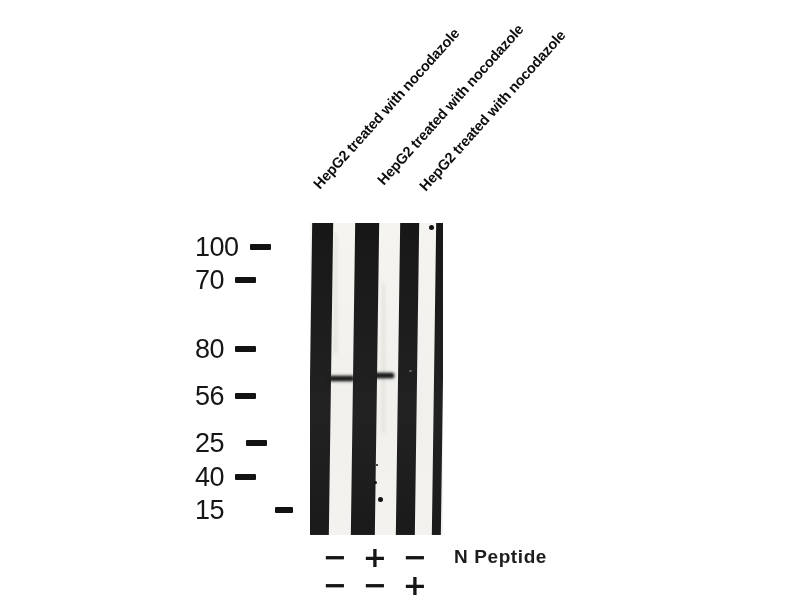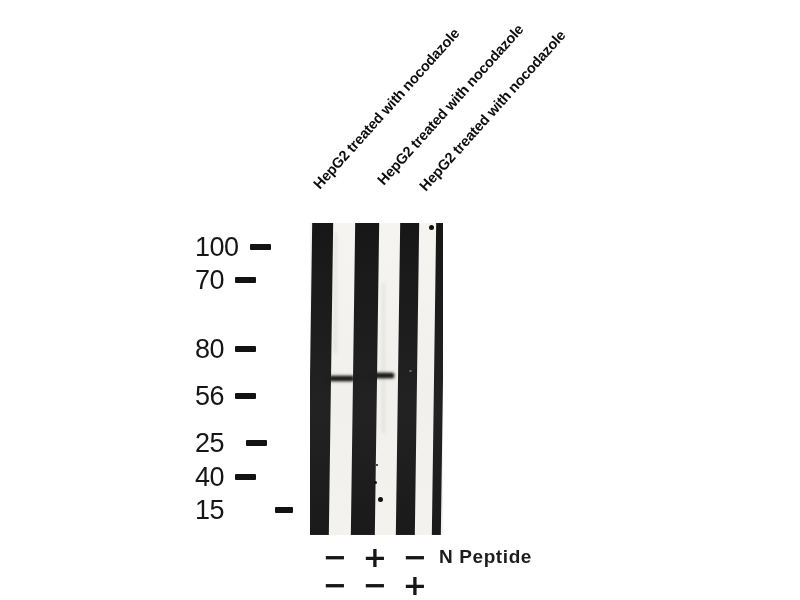--- a/index.html
+++ b/index.html
@@ -100,21 +100,21 @@
   .sym {
     width: 40px;
     text-align: center;
     font-family: "DejaVu Sans", sans-serif;
     font-size: 29px;
     font-weight: bold;
     color: #161616;
     line-height: 32px;
   }
   .pep-label {
-    margin-left: 4px;
+    margin-left: 19px;
     font-family: "Liberation Sans", sans-serif;
     font-size: 19px;
     font-weight: bold;
     letter-spacing: 0.6px;
     color: #1d1d1d;
     white-space: nowrap;
   }
 </style>
 </head>
 <body>

